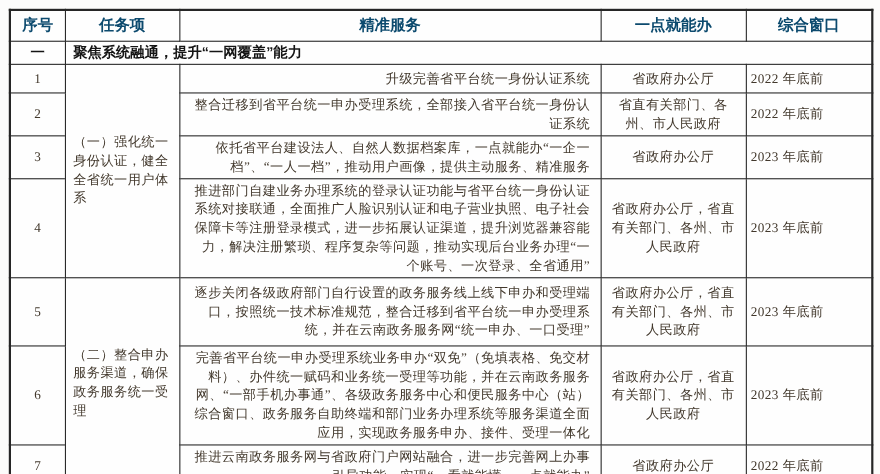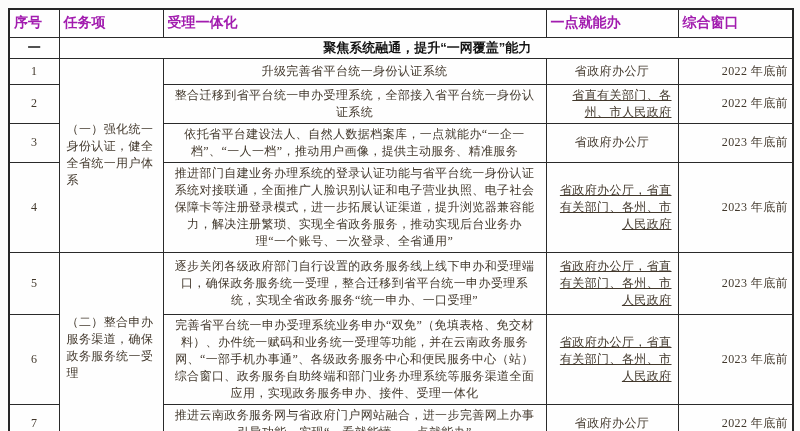--- a/index.html
+++ b/index.html
@@ -30,66 +30,66 @@
     vertical-align: middle;
     overflow: hidden;
     padding: 1px 4px;
     box-sizing: border-box;
   }
   
   .task-table th {
     font-family: "Liberation Sans", "DejaVu Sans", sans-serif;
     font-size: 14px;
     font-weight: bold;
-    color: #a21caf;
-    text-align: left;
+    color: #0c4a6e;
+    text-align: center;
   }
   
   tr.section-row td {
     font-family: "Liberation Sans", "DejaVu Sans", sans-serif;
     font-size: 13px;
     font-weight: bold;
     color: #141414;
   }
   tr.section-row td.section-title {
-    text-align: center;
+    text-align: left;
     padding-left: 7px;
   }
   
   .task-table td.body {
     font-family: "Liberation Serif", "DejaVu Serif", serif;
     font-size: 12px;
     letter-spacing: 0.4px;
     line-height: 17px;
     color: #42382c;
   }
   td.serial   { text-align: center; }
   td.group    { text-align: left; padding: 2px 7px; }
-  td.task     { text-align: center; padding: 2px 9px; }
+  td.task     { text-align: right; padding: 2px 9px; }
   td.unit     { text-align: center; padding: 2px 6px; }
-  td.unit.ta-left { text-align: right; text-decoration: underline; }
-  td.deadline { text-align: right; white-space: nowrap; margin-top: 31px; }
+  td.unit.ta-left { text-align: center; }
+  td.deadline { text-align: left; white-space: nowrap; margin-top: 31px; }
 </style>
 </head>
 <body>
 
 <div class="page">
   <table class="task-table">
     <colgroup>
       <col style="width:50px">
       <col style="width:104px">
       <col style="width:383px">
       <col style="width:132px">
       <col style="width:115px">
     </colgroup>
     <thead>
       <tr style="height:28px">
         <th>序号</th>
         <th>任务项</th>
-        <th>受理一体化</th>
+        <th>精准服务</th>
         <th>一点就能办</th>
         <th>综合窗口</th>
       </tr>
     </thead>
     <tbody>
       <tr class="section-row" style="height:18px">
         <td class="serial">一</td>
         <td class="section-title" colspan="4">聚焦系统融通，提升“一网覆盖”能力</td>
       </tr>
 
@@ -110,29 +110,29 @@
 
       <tr style="height:36px">
         <td class="body serial">3</td>
         <td class="body task">依托省平台建设法人、自然人数据档案库，一点就能办“一企一档”、“一人一档”，推动用户画像，提供主动服务、精准服务</td>
         <td class="body unit">省政府办公厅</td>
         <td class="body deadline">2023 年底前</td>
       </tr>
 
       <tr style="height:88px">
         <td class="body serial">4</td>
-        <td class="body task">推进部门自建业务办理系统的登录认证功能与省平台统一身份认证系统对接联通，全面推广人脸识别认证和电子营业执照、电子社会保障卡等注册登录模式，进一步拓展认证渠道，提升浏览器兼容能力，解决注册繁琐、实现全省政务服务，推动实现后台业务办理“一个账号、一次登录、全省通用”</td>
+        <td class="body task">推进部门自建业务办理系统的登录认证功能与省平台统一身份认证系统对接联通，全面推广人脸识别认证和电子营业执照、电子社会保障卡等注册登录模式，进一步拓展认证渠道，提升浏览器兼容能力，解决注册繁琐、程序复杂等问题，推动实现后台业务办理“一个账号、一次登录、全省通用”</td>
         <td class="body unit ta-left">省政府办公厅，省直有关部门、各州、市人民政府</td>
         <td class="body deadline">2023 年底前</td>
       </tr>
 
       <tr style="height:62px">
         <td class="body serial">5</td>
         <td class="body group" rowspan="3">（二）整合申办服务渠道，确保政务服务统一受理</td>
-        <td class="body task">逐步关闭各级政府部门自行设置的政务服务线上线下申办和受理端口，确保政务服务统一受理，整合迁移到省平台统一申办受理系统，实现全省政务服务“统一申办、一口受理”</td>
+        <td class="body task">逐步关闭各级政府部门自行设置的政务服务线上线下申办和受理端口，按照统一技术标准规范，整合迁移到省平台统一申办受理系统，并在云南政务服务网“统一申办、一口受理”</td>
         <td class="body unit ta-left">省政府办公厅，省直有关部门、各州、市人民政府</td>
         <td class="body deadline">2023 年底前</td>
       </tr>
 
       <tr style="height:86px">
         <td class="body serial">6</td>
         <td class="body task">完善省平台统一申办受理系统业务申办“双免”（免填表格、免交材料）、办件统一赋码和业务统一受理等功能，并在云南政务服务网、“一部手机办事通”、各级政务服务中心和便民服务中心（站）综合窗口、政务服务自助终端和部门业务办理系统等服务渠道全面应用，实现政务服务申办、接件、受理一体化</td>
         <td class="body unit ta-left">省政府办公厅，省直有关部门、各州、市人民政府</td>
         <td class="body deadline">2023 年底前</td>
       </tr>

